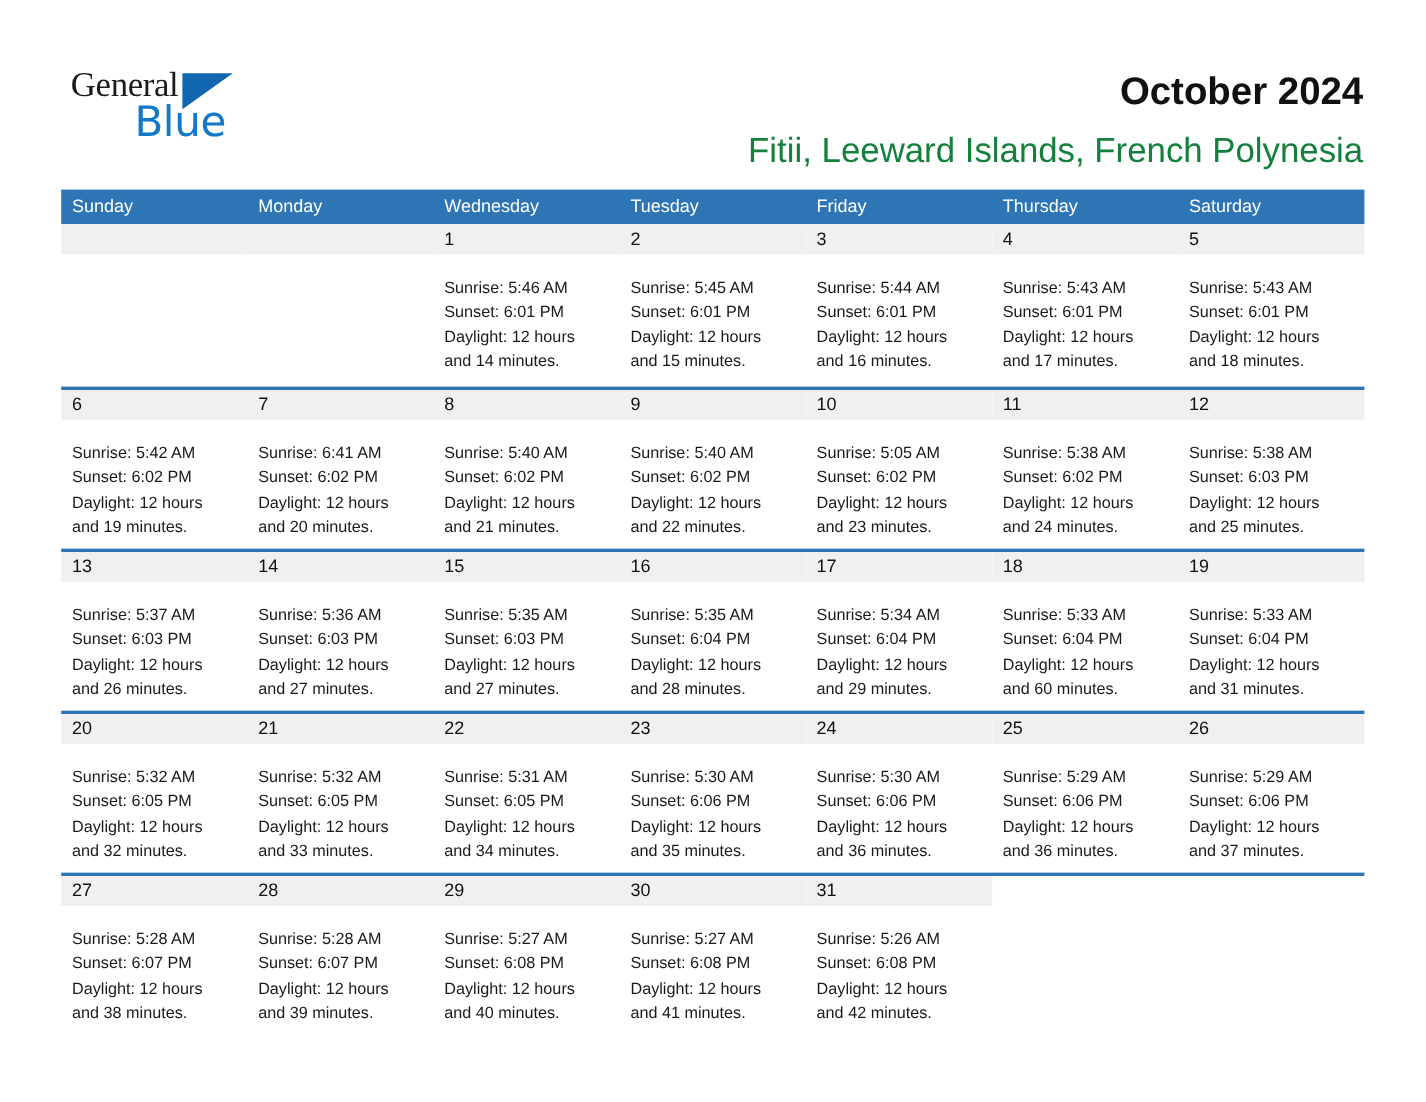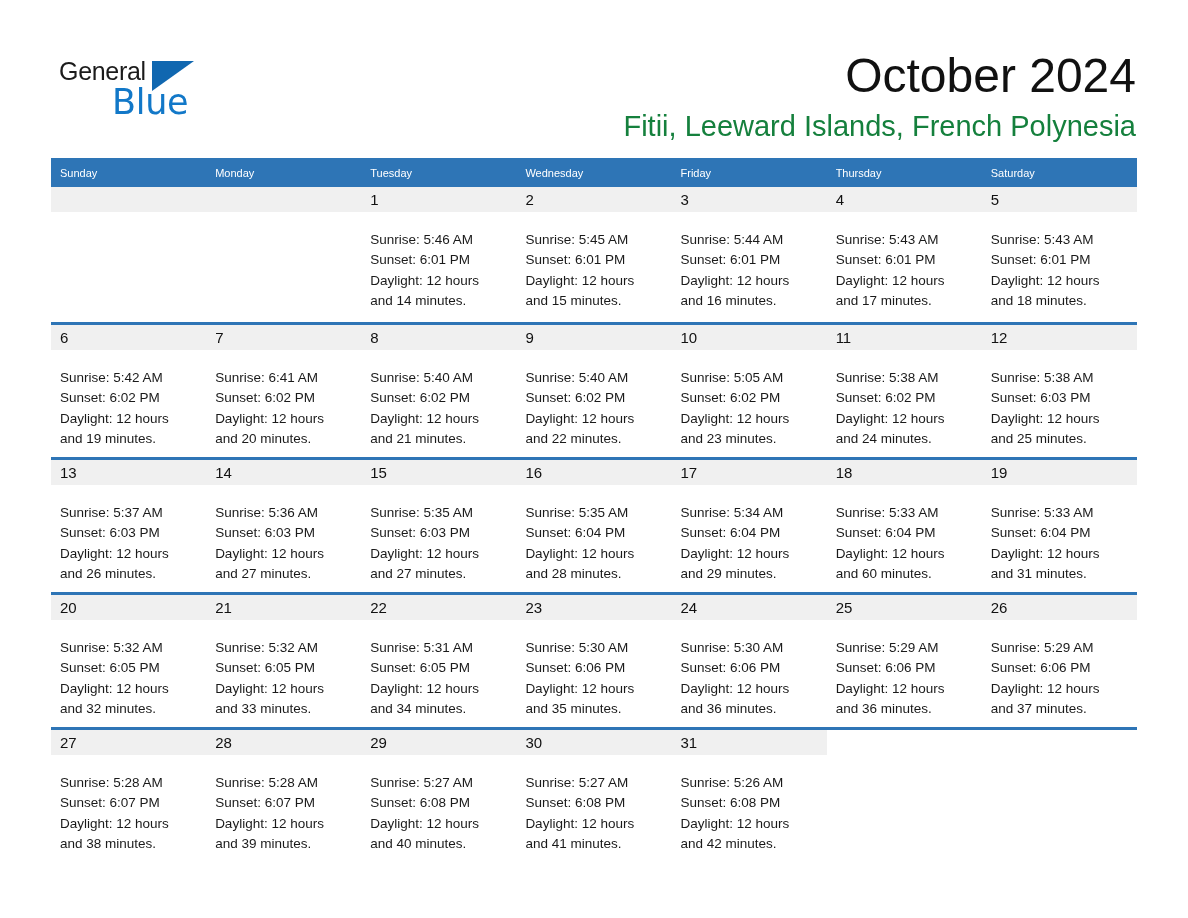--- a/index.html
+++ b/index.html
@@ -33,24 +33,24 @@
     position: absolute;
     left: 59px;
     top: 52px;
     width: 300px;
     height: 70px;
   }
   .logo-general {
     position: absolute;
     left: 0;
     top: 0;
-    font-size: 25px;
+    font-size: 29px;
     letter-spacing: -0.3px;
     color: #1b1b1b;
-    font-family: Liberation Sans, sans-serif;
+    font-family: Liberation Serif, serif;
     font-weight: 400;
     line-height: 38px;
   }
   .logo-tri {
     position: absolute;
     left: 93px;
     top: 9px;
     width: 0;
     height: 0;
     border-left: 42px solid #1067b0;
@@ -64,22 +64,22 @@
     letter-spacing: -0.3px;
     color: #1278c8;
     font-family: "DejaVu Sans", sans-serif;
     font-weight: 400;
     line-height: 38px;
   }
   .title {
     position: absolute;
     right: 52px;
     top: 52px;
-    font-size: 48px;
-    font-weight: 400;
+    font-size: 32px;
+    font-weight: 700;
     color: #111111;
     line-height: 48px;
     white-space: nowrap;
   }
   .subtitle {
     position: absolute;
     right: 52px;
     top: 112px;
     font-size: 29px;
     font-weight: 400;
@@ -99,21 +99,21 @@
     display: flex;
     width: 1086px;
     height: 29px;
     background: #2e75b6;
   }
   .cal-head .hcell {
     width: 155.14px;
     box-sizing: border-box;
     padding: 4px 0 0 9px;
     color: #ffffff;
-    font-size: 11px;
+    font-size: 15px;
     line-height: 22px;
     white-space: nowrap;
     overflow: hidden;
   }
   .week {
     display: flex;
     width: 1086px;
     height: 135px;
     border-top: 3px solid #2e75b6;
     box-sizing: border-box;
@@ -166,22 +166,22 @@
     </div>
 
     <div class="title">October 2024</div>
     <div class="subtitle">Fitii, Leeward Islands, French Polynesia</div>
   </div>
 
   <div class="calendar">
     <div class="cal-head" id="cal-head">
         <div class="hcell">Sunday</div>
         <div class="hcell">Monday</div>
+        <div class="hcell">Wednesday</div>
         <div class="hcell">Tuesday</div>
-        <div class="hcell">Wednesday</div>
         <div class="hcell">Friday</div>
         <div class="hcell">Thursday</div>
         <div class="hcell">Saturday</div>
       </div>
     <div id="cal-body">
         <div class="week first">
           <div class="cell empty">
             <div class="daynum-strip"></div>
           </div>
           <div class="cell empty">

